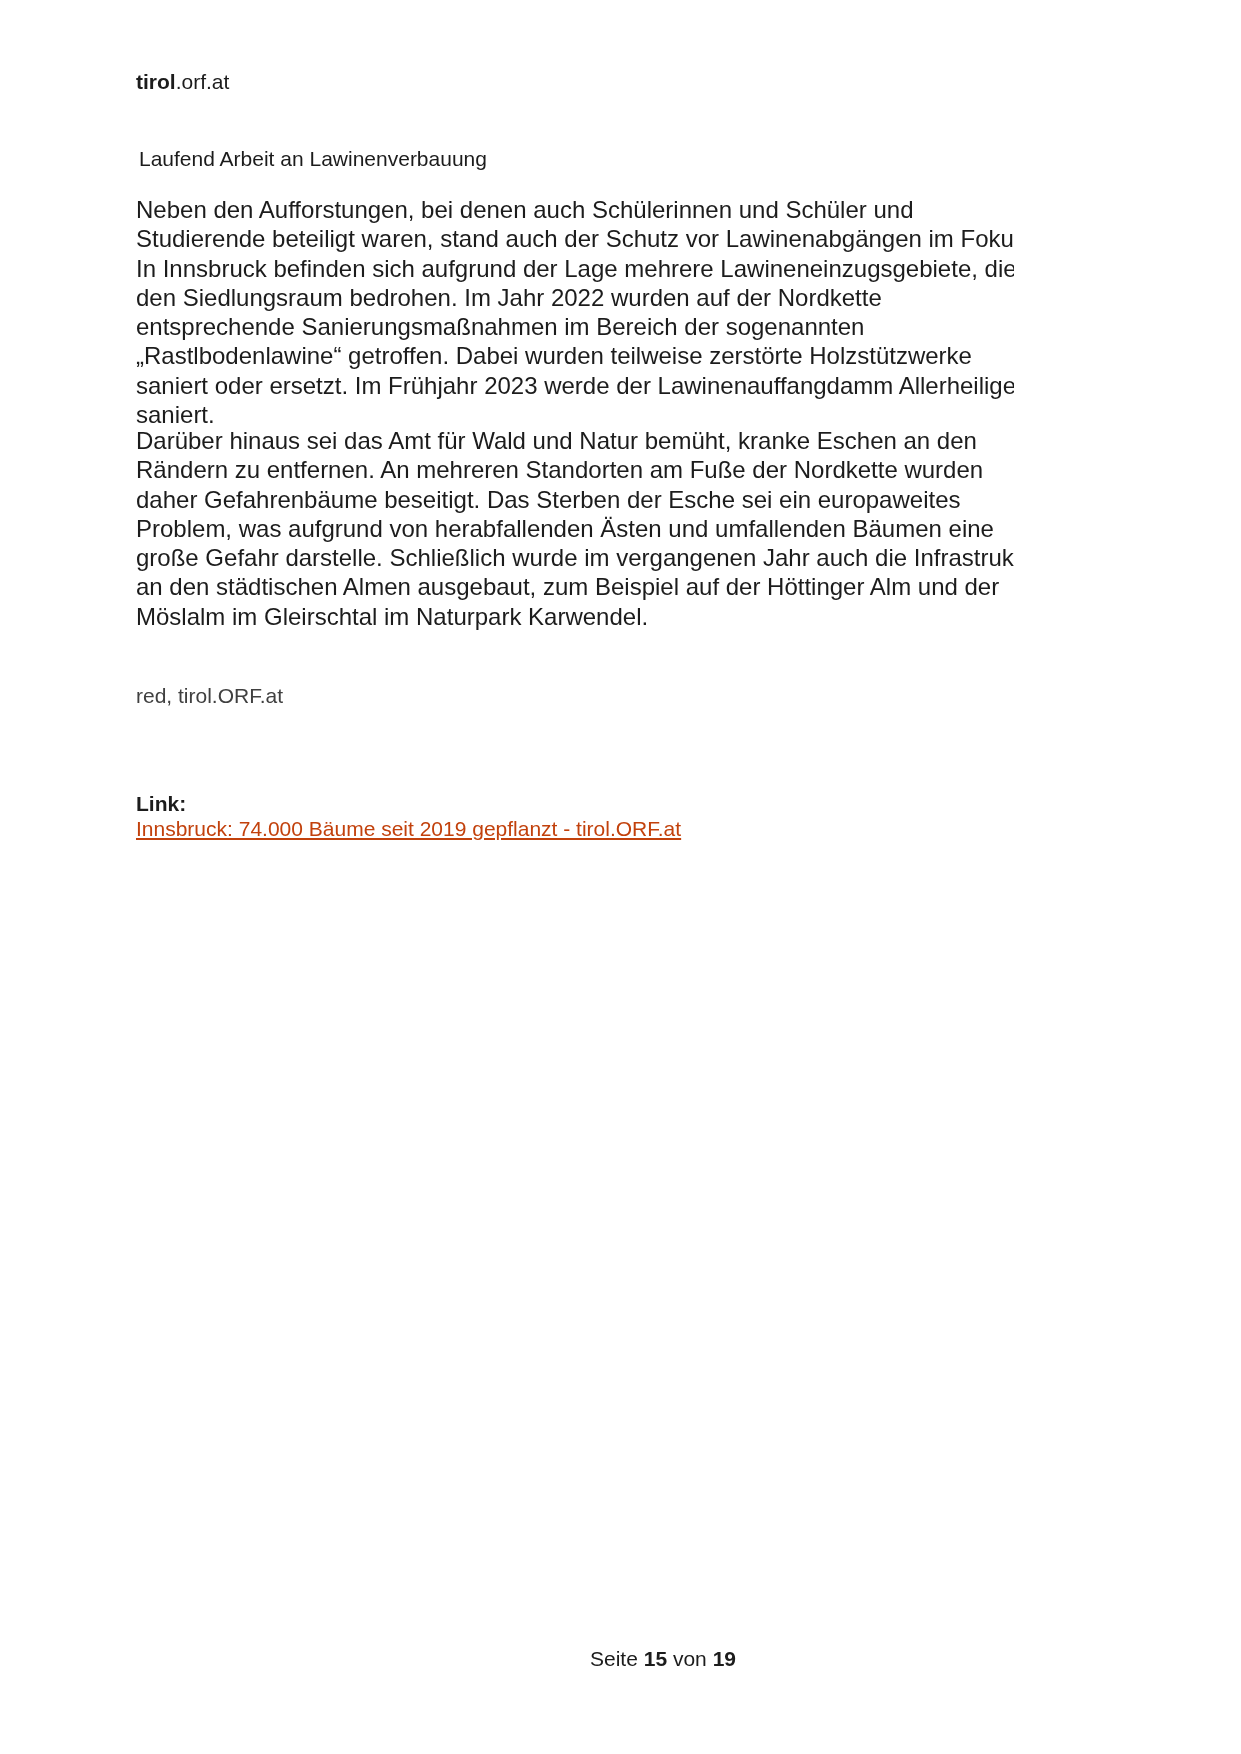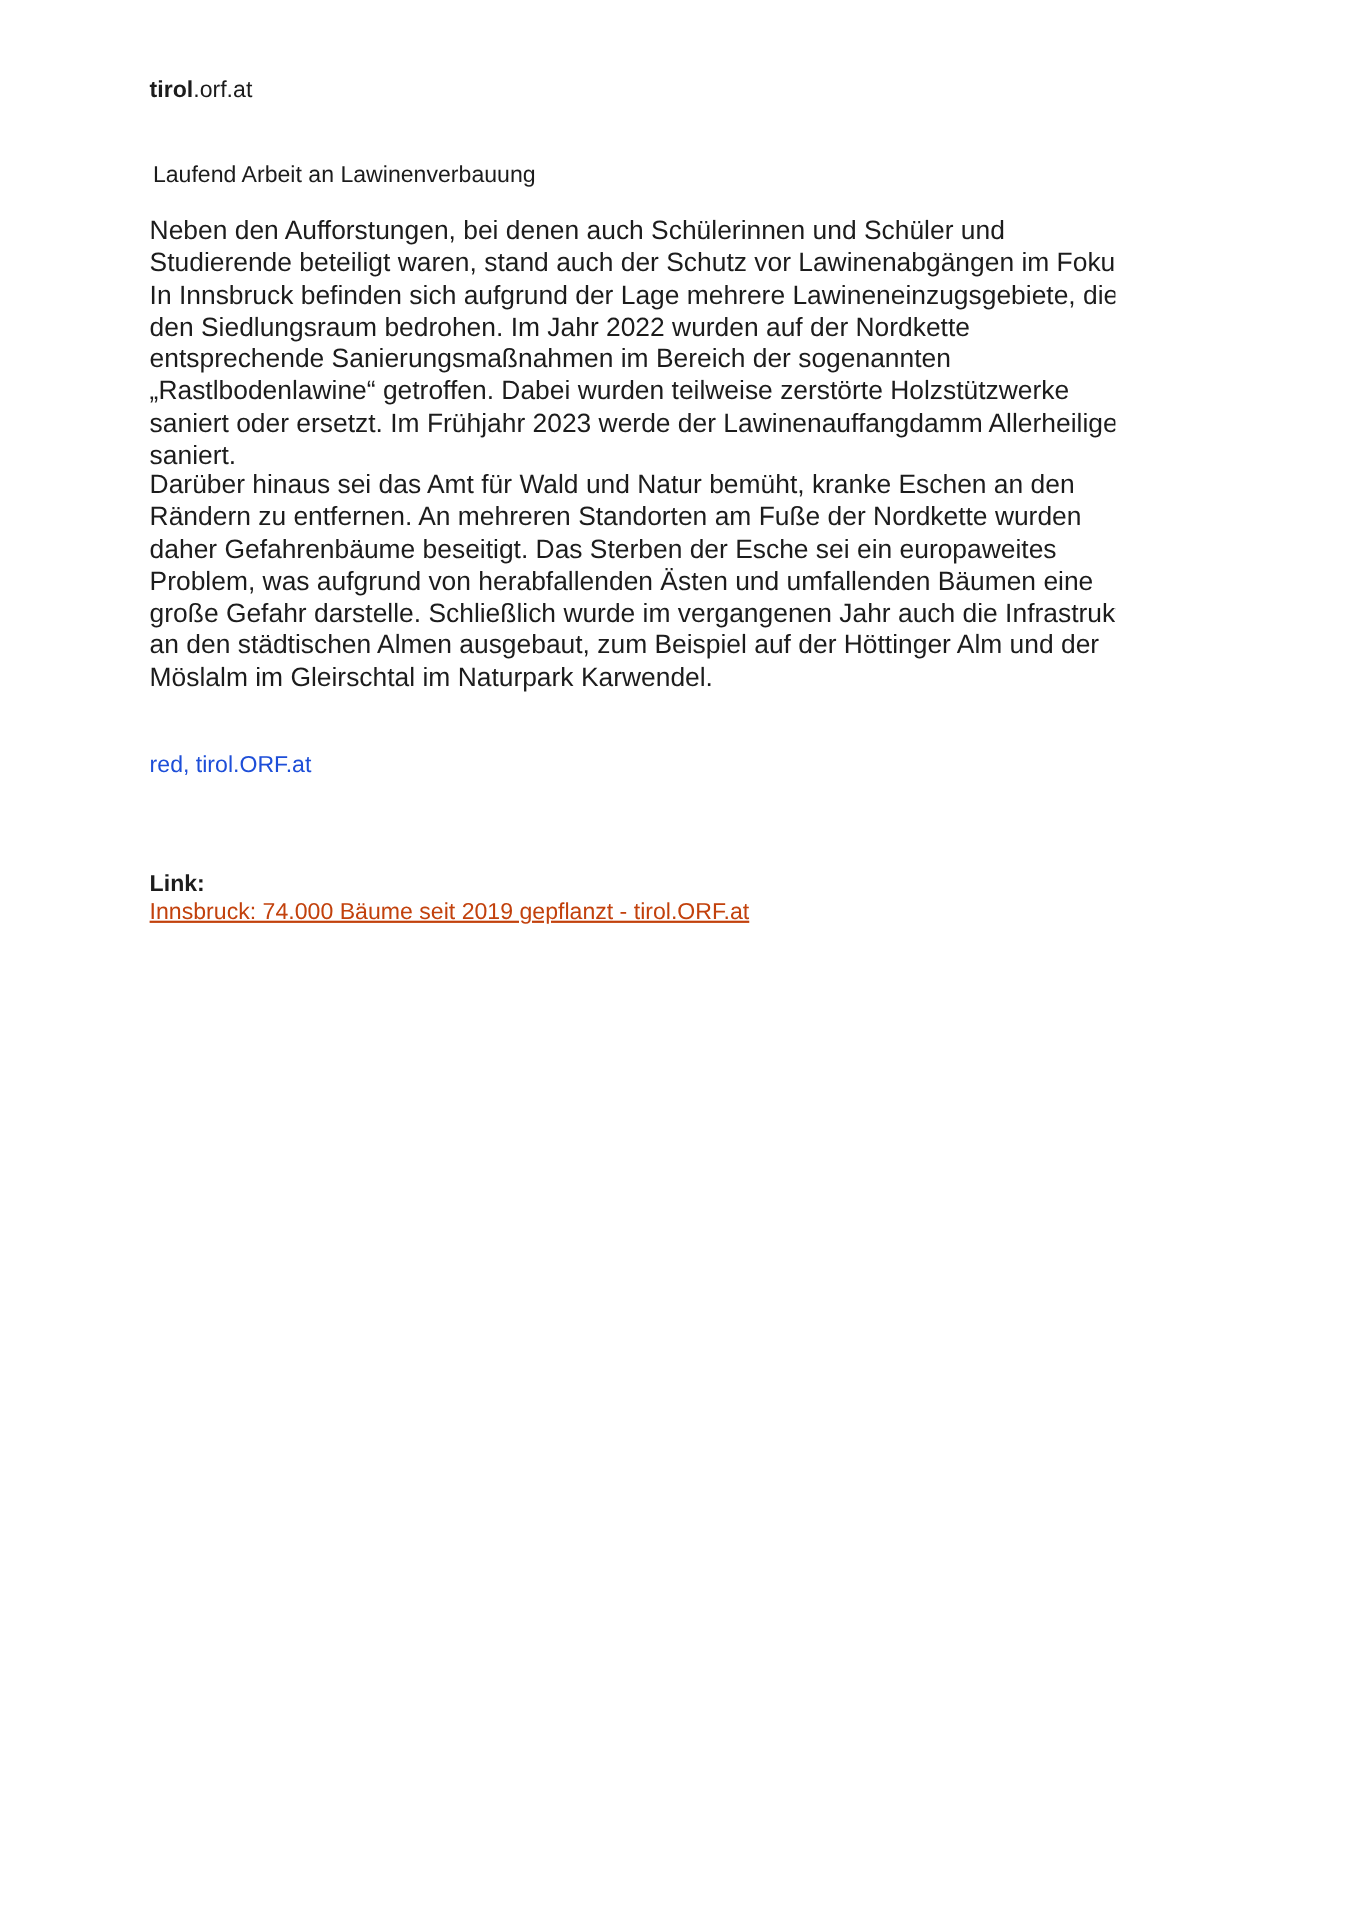--- a/index.html
+++ b/index.html
@@ -43,21 +43,21 @@
     white-space: pre-line;
   }
   .p1 { top: 195px; }
   .p2 { top: 426px; }
   .byline {
     position: absolute;
     left: 136px;
     top: 684px;
     font-size: 21px;
     line-height: 24px;
-    color: #1d4ed8;
+    color: #404040;
   }
   .link-label {
     position: absolute;
     left: 136px;
     top: 792px;
     font-size: 21px;
     line-height: 24px;
     font-weight: bold;
     text-align: right;
   }
@@ -105,14 +105,20 @@
 große Gefahr darstelle. Schließlich wurde im vergangenen Jahr auch die Infrastruktur
 an den städtischen Almen ausgebaut, zum Beispiel auf der Höttinger Alm und der
 Möslalm im Gleirschtal im Naturpark Karwendel.</p>
 
   <div class="byline">red, tirol.ORF.at</div>
 
   <div class="link-label">Link:</div>
 
   <a class="article-link" href="#">Innsbruck: 74.000 Bäume seit 2019 gepflanzt - tirol.ORF.at</a>
 
+  <div class="footer">
+    <span>Seite</span>
+    <span class="bold">15</span>
+    <span>von</span>
+    <span class="bold">19</span>
+  </div>
 
 </div>
 
 </body></html>

